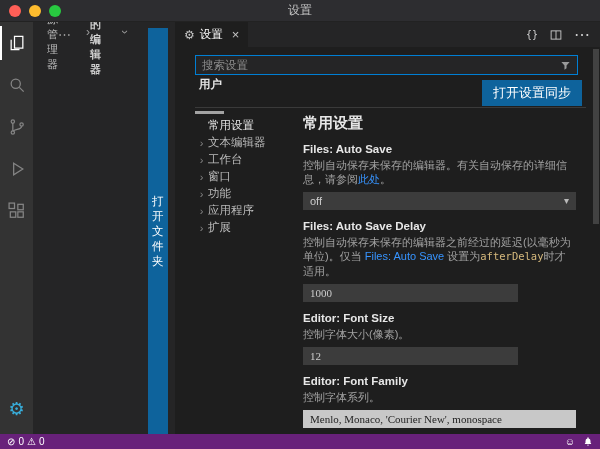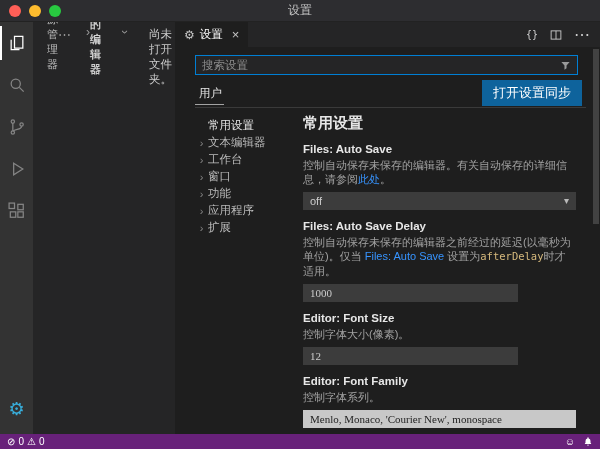--- a/index.html
+++ b/index.html
@@ -33,21 +33,21 @@
     display:flex; min-height:0; }
   .sidebar-header { height:24px; display:flex; align-items:center; justify-content:space-between;
     padding:0 10px 0 14px; font-size:11px; color:#bbbbbb; }
   .more { color:#b3b3b3; font-size:13px; cursor:pointer; letter-spacing:1px; }
   .section-row { height:19px; display:flex; align-items:center; padding:0 4px; font-size:11px;
     font-weight:bold; color:#cccccc; cursor:pointer; }
   .chev { width:13px; text-align:center; color:#9a9a9a; font-size:12px; font-weight:normal; display:inline-block; }
   .chev.down { transform:rotate(90deg); }
   .no-folder-text { padding:5px 14px 3px 14px; font-size:11.5px; color:#cccccc; font-weight:normal; }
   .open-folder-btn { margin:6px 30px 0 13px; background:#0e639c; border:none; color:#ffffff;
-    font-size:11.5px; padding:5px 12px; cursor:pointer; font-family:inherit; }
+    font-size:11.5px; padding:5px 4px; cursor:pointer; font-family:inherit; }
   .outline-row { margin-top:auto; border-top:1px solid #3c3c3c; }
 
   
   .editor { flex:1; display:flex; flex-direction:column; background:#1e1e1e; min-width:0; }
   .tabbar { height:25px; flex:0 0 25px; background:#252526; display:flex; align-items:stretch; }
   .tab { background:#1e1e1e; display:flex; align-items:center; gap:5px; padding:0 9px;
     font-size:11.5px; color:#ffffff; cursor:pointer; }
   .tab-gear { color:#c5c5c5; font-size:12px; }
   .tab-close { color:#c5c5c5; font-size:13px; margin-left:4px; cursor:pointer; }
   .tab-actions { margin-left:auto; display:flex; align-items:center; gap:12px; padding:0 10px; color:#cccccc; }
@@ -58,22 +58,22 @@
   .settings { flex:1; position:relative; padding:8px 14px 0 20px; min-height:0; overflow:hidden; }
   .search-box { height:20px; border:1px solid #007fd4; background:#252526; display:flex;
     align-items:center; margin-right:8px; }
   .search { flex:1; background:transparent; border:none; outline:none; color:#cccccc;
     font-size:11.5px; padding:0 6px; font-family:inherit; min-width:0; }
   .search::placeholder { color:#8c8c8c; }
   .filter { padding:0 6px; display:flex; align-items:center; cursor:pointer; }
 
   .scope-row { display:flex; align-items:center; margin-top:7px; padding-right:4px;
     border-bottom:1px solid #3a3a3a; padding-bottom:0; height:26px; }
-  .scope-tab { font-size:11.5px; color:#e7e7e7; padding:0 2px 3px 4px; cursor:pointer;
-    border-bottom:1px solid #a3a3a3; margin-bottom:-1px; }
+  .scope-tab { font-size:11.5px; color:#e7e7e7; padding:0 2px 19px 4px; cursor:pointer;
+    border-bottom:3px solid #a3a3a3; margin-bottom:-1px;font-weight:bold; }
   .sync-btn { margin-left:auto; margin-bottom:4px; background:#0e639c; border:none; color:#ffffff;
     font-size:13px; padding:4px 11px; cursor:pointer; font-family:inherit; }
 
   .settings-main { display:flex; margin-top:6px; min-height:0; }
   .toc { width:102px; flex:0 0 102px; padding-top:3px; }
   .toc-item { display:flex; align-items:center; height:17px; font-size:11.5px; color:#bbbbbb; cursor:pointer; }
   .toc-item.selected .toc-label { color:#e7e7e7; }
   .toc-chevron { width:13px; color:#858585; font-size:11px; text-align:center; }
 
   .list-wrap { flex:1; padding-left:6px; padding-right:10px; min-width:0; }
@@ -163,21 +163,20 @@
         <span>资源管理器</span>
         <span class="more">⋯</span>
       </div>
       <div class="section-row">
         <span class="chev">›</span>
         <span>打开的编辑器</span>
       </div>
       <div class="section-row">
         <span class="chev down">›</span>
       </div>
-      <div class="no-folder-text">尚未打开文件夹。</div>
       <button class="open-folder-btn">打开文件夹</button>
       <div class="section-row outline-row">
         <span class="chev">›</span>
         <span>大纲</span>
       </div>
     </div>
 
     <div class="editor">
       <div class="tabbar">
         <div class="tab">

